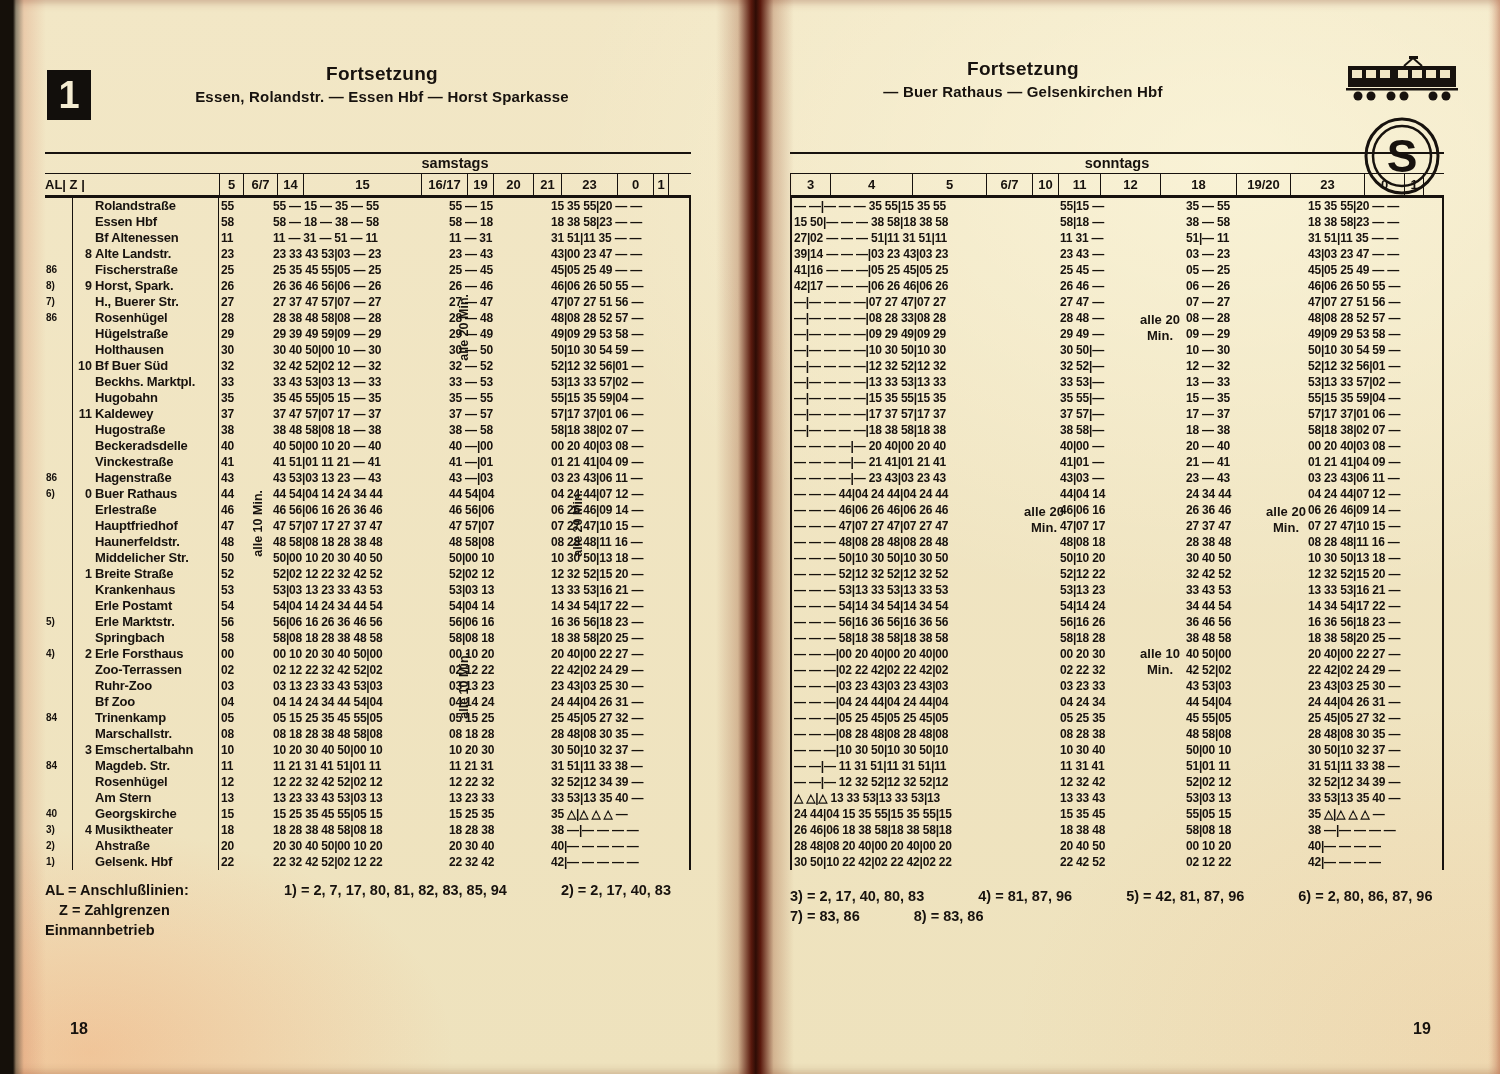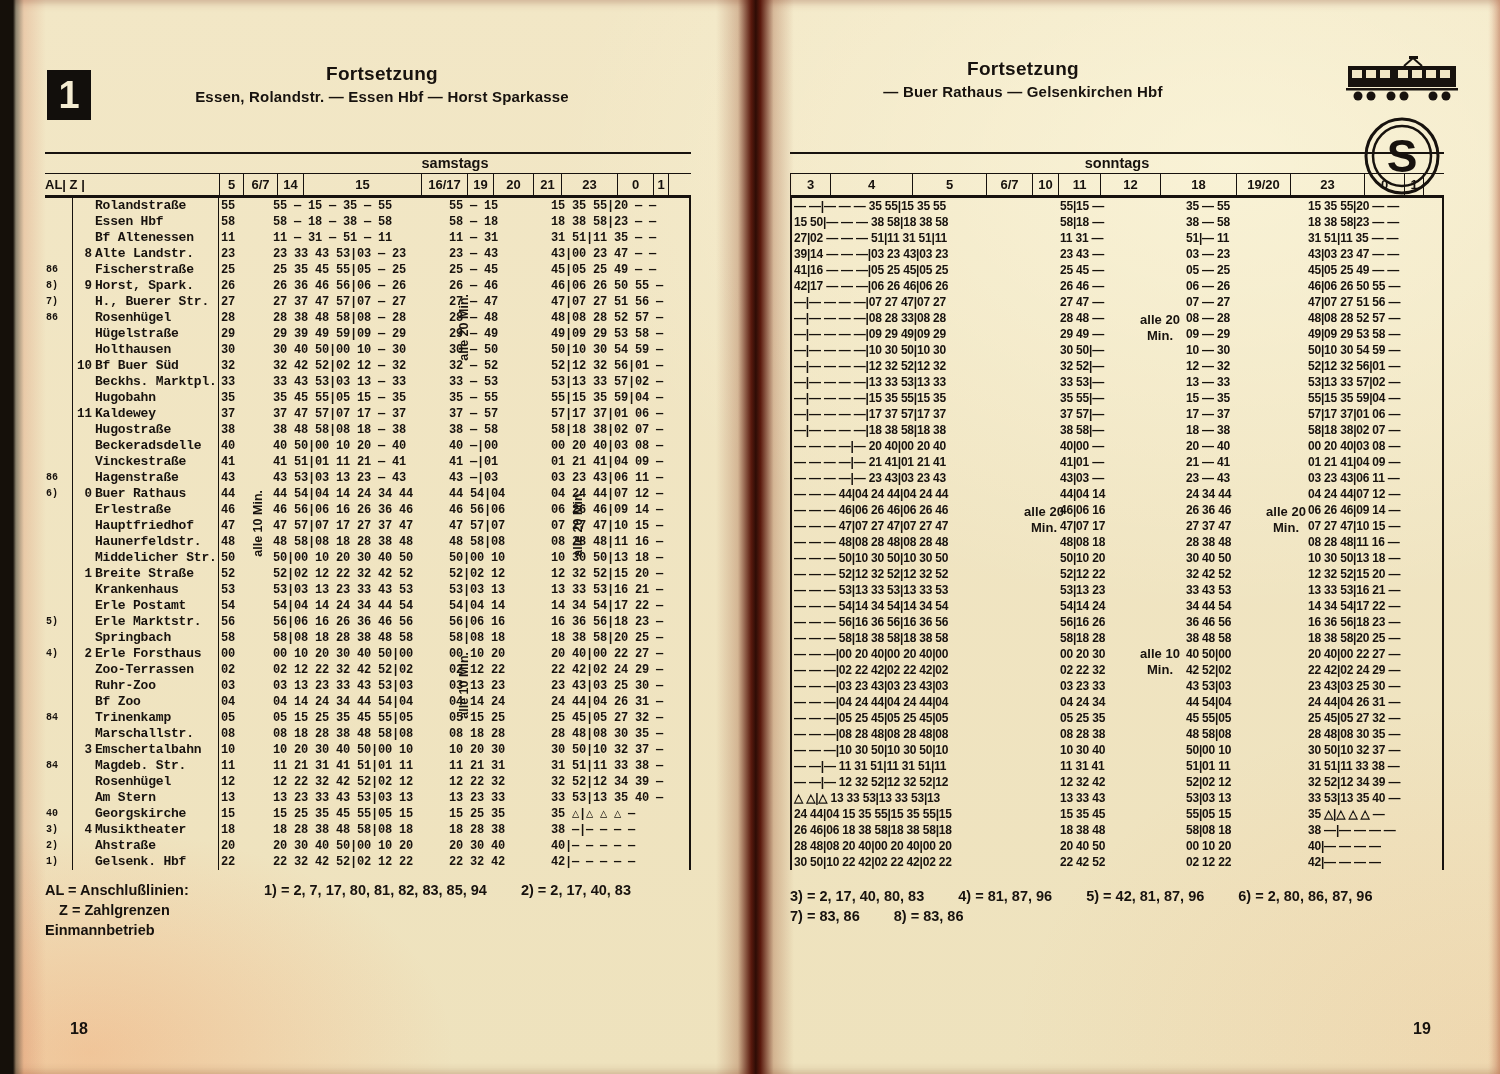--- a/index.html
+++ b/index.html
@@ -51,21 +51,21 @@
   .lp .hc:nth-of-type(10){width:36px}.lp .hc:nth-of-type(11){width:16px;border-right:1.5px solid #17120e;}
   .rp .hc:nth-of-type(1){width:40px}.rp .hc:nth-of-type(2){width:82px}.rp .hc:nth-of-type(3){width:74px}
   .rp .hc:nth-of-type(4){width:46px}.rp .hc:nth-of-type(5){width:26px}.rp .hc:nth-of-type(6){width:42px}
   .rp .hc:nth-of-type(7){width:60px}.rp .hc:nth-of-type(8){width:76px}.rp .hc:nth-of-type(9){width:54px}
   .rp .hc:nth-of-type(10){width:74px}.rp .hc:nth-of-type(11){width:40px}
   .rp .hc:nth-of-type(12){width:20px;border-right:1.5px solid #17120e;}
 
   
   .tbody{position:relative;}
   .trow,.rrow{height:16px;line-height:16px;display:grid;font-weight:bold;}
-  .trow{grid-template-columns:28px 22px 124px 54px 150px 26px 80px 22px 140px;border-right:2px solid #17120e;font-family:Liberation Mono, monospace;}
+  .trow{grid-template-columns:28px 22px 124px 54px 150px 26px 80px 22px 140px;border-right:2px solid #17120e;}
   .rrow{grid-template-columns:232px 36px 78px 48px 84px 38px 138px;border-left:2px solid #17120e;border-right:2px solid #17120e;}
   .al{grid-column:1;border-right:1.5px solid #17120e;font-size:10px;padding-left:1px;}
   .z{grid-column:2;text-align:right;padding-right:3px;font-size:12.5px;}
   .nm{grid-column:3;border-right:1.5px solid #17120e;font-size:13px;letter-spacing:-.2px;white-space:nowrap;}
   .c{font-size:12px;letter-spacing:-.2px;white-space:nowrap;}
   .c1{grid-column:4;padding-left:2px;}
   .c2{grid-column:5;}
   .c3{grid-column:7;}
   .c4{grid-column:9;}
   .g1{grid-column:1;padding-left:2px;}
@@ -83,21 +83,21 @@
   .hlab{position:absolute;width:40px;text-align:center;font-weight:bold;font-size:13px;line-height:16px;}
   .rh1{left:350px;top:158px;}
   .rh2{left:234px;top:350px;}
   .rh3{left:476px;top:350px;}
   .rh4{left:350px;top:492px;}
 
   
   .legend{position:absolute;font-size:14.5px;font-weight:bold;}
   .lp .legend{left:3px;top:882px;width:660px;}
   .rp .legend{left:2px;top:888px;width:670px;}
-  .legrow{display:flex;gap:34px;margin-bottom:4px;white-space:nowrap;}
+  .legrow{display:flex;gap:54px;margin-bottom:4px;white-space:nowrap;}
   .legrow .k{min-width:185px;}
   .lgl{margin-bottom:4px;}
   .lz{padding-left:14px;}
   .ein{font-weight:bold;margin-top:2px;}
   .pageno{position:absolute;font-size:16px;font-weight:bold;}
   .lp .pageno{left:28px;top:1020px;}
   .rp .pageno{left:625px;top:1020px;}
 </style>
 </head>
 <body>

